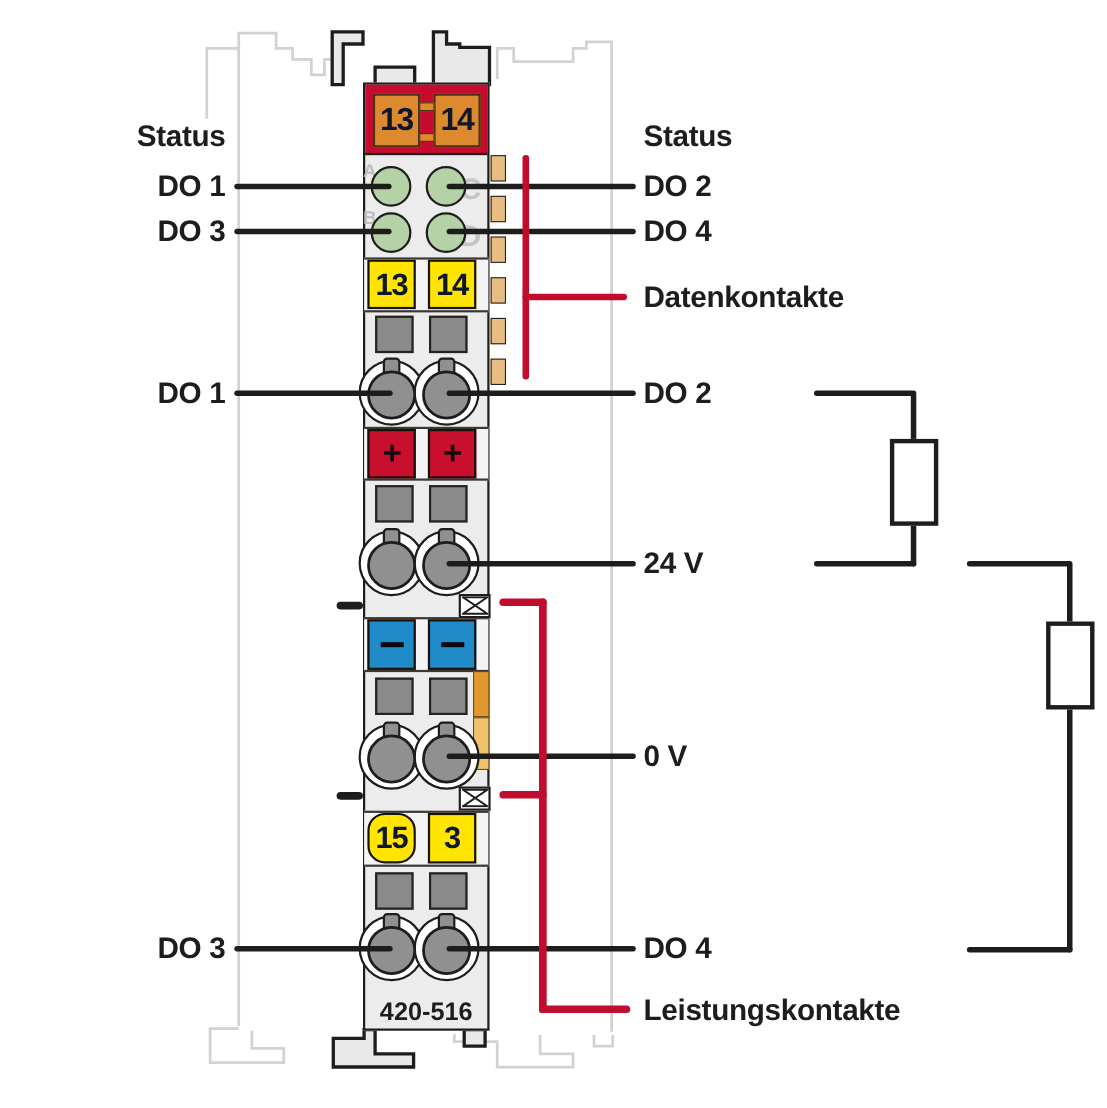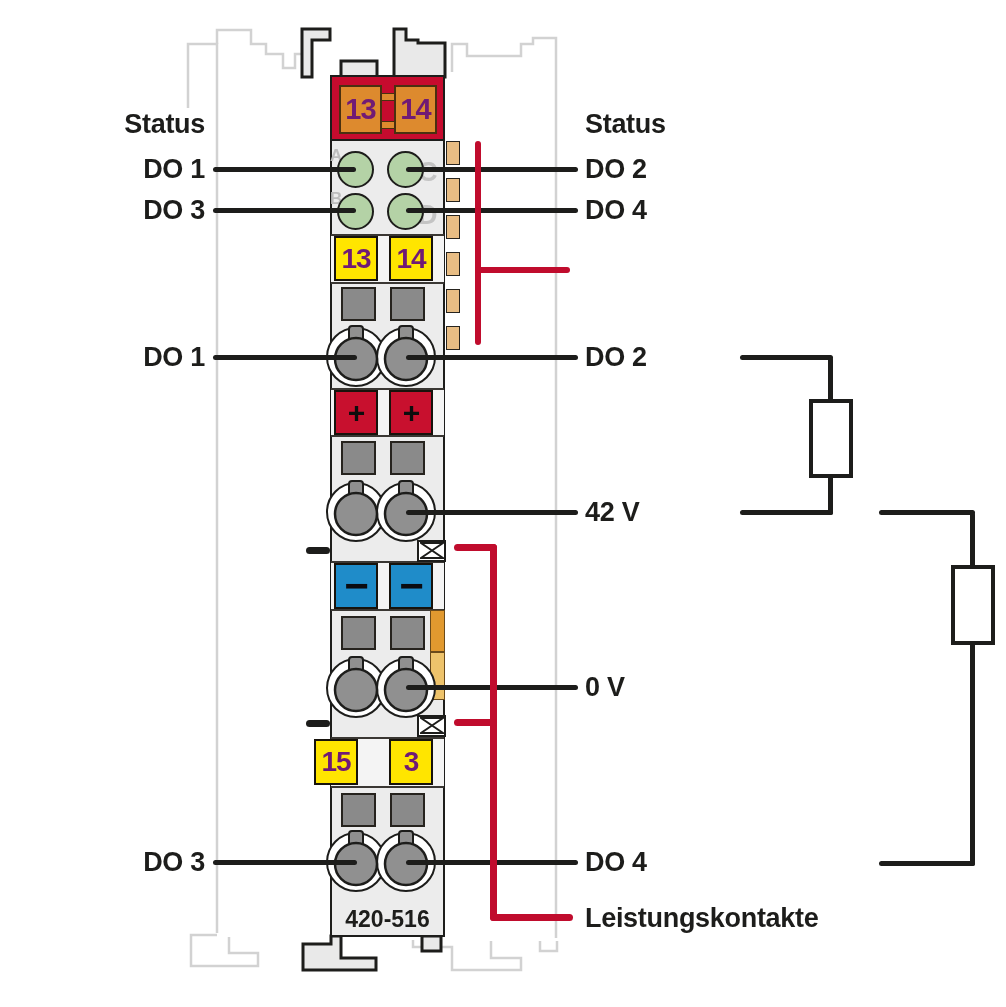--- a/index.html
+++ b/index.html
@@ -16,21 +16,21 @@
   .rline{position:absolute;background:#c00c2d;border-radius:3.5px;z-index:5;}
   
   .body{position:absolute;left:330px;top:75px;width:115px;height:862px;background:#ececec;
         border:2.5px solid #1d1d1b;box-sizing:border-box;z-index:1;}
   .hdr{position:absolute;left:332px;top:77px;width:111px;height:64px;background:#c60b2e;
        border-bottom:2.5px solid #1d1d1b;box-sizing:border-box;z-index:2;}
   .strip{position:absolute;left:331px;width:113px;background:#f4f4f4;box-sizing:border-box;
          border-top:2px solid #3a3733;border-bottom:2px solid #3a3733;z-index:2;}
   .clamp{position:absolute;width:44px;height:45px;box-sizing:border-box;border:2.5px solid #17130c;
          display:flex;align-items:center;justify-content:center;font-weight:bold;font-size:28px;
-         color:#701a75;letter-spacing:-1px;z-index:3;}
+         color:#0f172a;letter-spacing:-1px;z-index:3;}
   .gsq{position:absolute;width:35px;height:34px;background:#8a8a8a;border:2px solid #26231e;
        box-sizing:border-box;z-index:2;}
   .led{position:absolute;width:37px;height:37px;border-radius:50%;background:#b4d2a6;
        border:2.5px solid #1d1d1b;box-sizing:border-box;z-index:3;}
   .ledletter{position:absolute;font-weight:bold;color:#bdbdbd;z-index:2;}
   .dcont{position:absolute;left:446px;width:14px;height:24px;background:#e8bd84;
          border:1.5px solid #26231e;box-sizing:border-box;z-index:3;}
   .pcont{position:absolute;left:430px;width:15px;border:1.5px solid #6b4a1a;box-sizing:border-box;z-index:3;}
   .bowtie{position:absolute;left:417px;width:29px;height:22px;background:#fff;
           border:2.5px solid #1d1d1b;box-sizing:border-box;z-index:3;}
@@ -160,21 +160,21 @@
   <svg class="termsvg" style="top:655px;" viewBox="0 0 120 66">
     <circle cx="33" cy="33" r="29" fill="#fff" stroke="#1d1d1b" stroke-width="2"></circle>
     <circle cx="83" cy="33" r="29" fill="#fff" stroke="#1d1d1b" stroke-width="2"></circle>
     <rect x="26" y="2" width="14" height="18" rx="3" fill="#909090" stroke="#1d1d1b" stroke-width="2"></rect>
     <rect x="76" y="2" width="14" height="18" rx="3" fill="#909090" stroke="#1d1d1b" stroke-width="2"></rect>
     <circle cx="33" cy="35" r="21" fill="#909090" stroke="#1d1d1b" stroke-width="2.5"></circle>
     <circle cx="83" cy="35" r="21" fill="#909090" stroke="#1d1d1b" stroke-width="2.5"></circle>
   </svg>
 
   <div class="strip" style="top:737px;height:51px;"></div>
-  <div class="clamp" style="left:314px;top:739px;height:46px;background:#ffe500;">
+  <div class="clamp" style="left:334px;top:739px;height:46px;background:#ffe500;border-radius:16px;">
     <span>15</span>
   </div>
   <div class="clamp" style="left:389px;top:739px;height:46px;background:#ffe500;">
     <span>3</span>
   </div>
 
   <div class="gsq" style="left:341px;top:793px;"></div>
   <div class="gsq" style="left:390px;top:793px;"></div>
 
   <svg class="termsvg" style="top:829px;" viewBox="0 0 120 66">
@@ -226,19 +226,20 @@
 
   <div class="lbl lblL" style="top:108px;">Status</div>
   <div class="lbl lblL" style="top:153px;">DO 1</div>
   <div class="lbl lblL" style="top:194px;">DO 3</div>
   <div class="lbl lblL" style="top:341px;">DO 1</div>
   <div class="lbl lblL" style="top:846px;">DO 3</div>
 
   <div class="lbl lblR" style="top:108px;">Status</div>
   <div class="lbl lblR" style="top:153px;">DO 2</div>
   <div class="lbl lblR" style="top:194px;">DO 4</div>
+  <div class="lbl lblR" style="top:254px;">Datenkontakte</div>
   <div class="lbl lblR" style="top:341px;">DO 2</div>
-  <div class="lbl lblR" style="top:496px;">42 V</div>
+  <div class="lbl lblR" style="top:496px;">24 V</div>
   <div class="lbl lblR" style="top:671px;">0 V</div>
   <div class="lbl lblR" style="top:846px;">DO 4</div>
   <div class="lbl lblR" style="top:902px;text-align:center;">Leistungskontakte</div>
 
 </div>
 
 </body></html>

